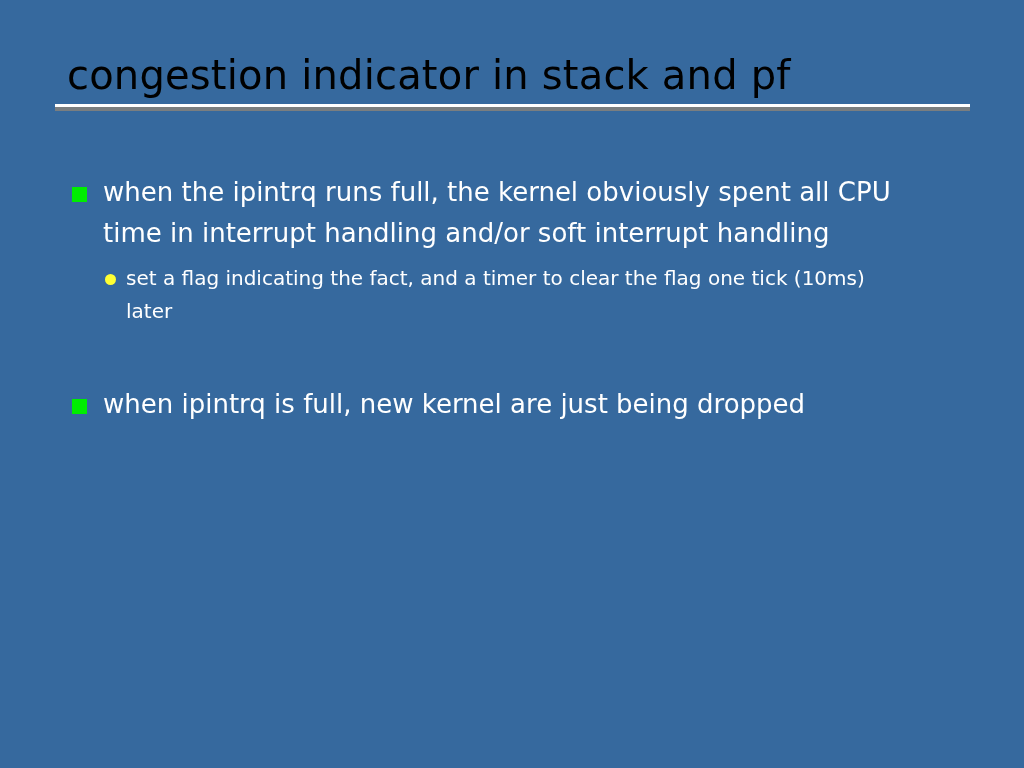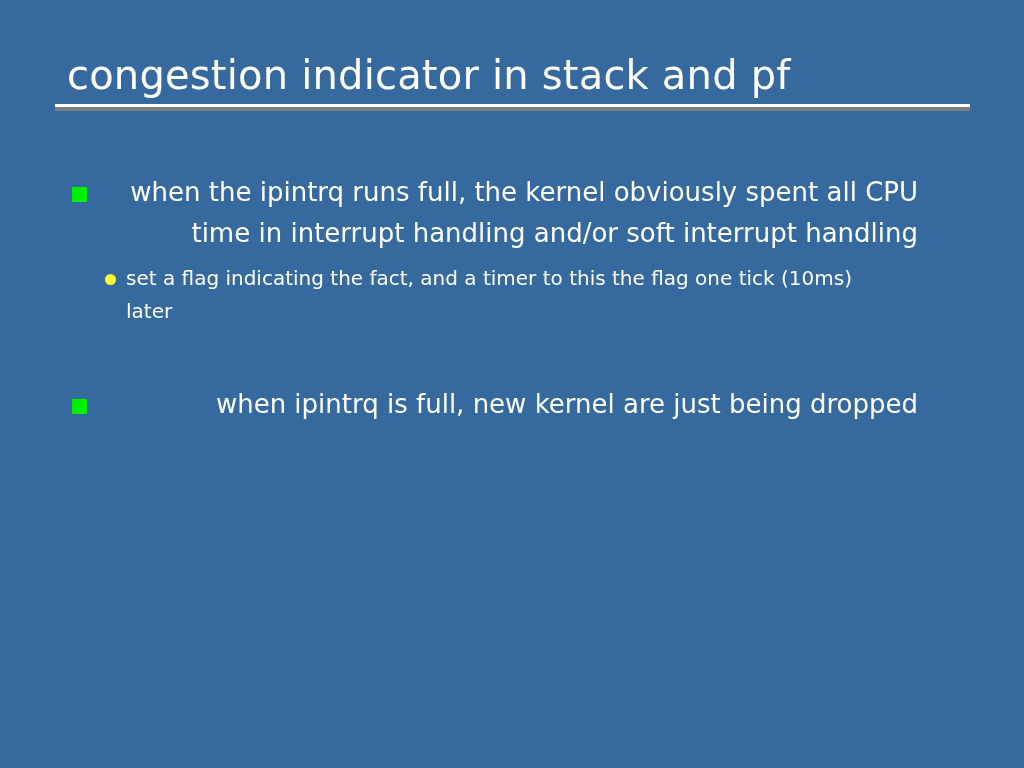--- a/index.html
+++ b/index.html
@@ -25,21 +25,21 @@
     position: absolute;
     left: 55px;
     top: 52px;
     width: 915px;
   }
   .slide-title {
     font-family: "DejaVu Sans", sans-serif;
     font-size: 40px;
     line-height: 46px;
     font-weight: 400;
-    color: #ffffff;
+    color: #000000;
     letter-spacing: 0.2px;
     padding-left: 12px;
     white-space: nowrap;
   }
   .title-rule {
     margin-top: 6px;
     width: 915px;
     height: 7px;
     position: relative;
   }
@@ -81,21 +81,20 @@
     margin-top: 15px;
     margin-right: 16px;
   }
   .l1-text {
     flex: 1 1 auto;
     font-family: "DejaVu Sans", sans-serif;
     font-size: 26px;
     line-height: 41px;
     color: #FFFFFF;
     max-width: 815px;
-    text-align: right;
   }
 
   .l2-list {
     margin-top: 8px;
     margin-left: 33px;
   }
   .l2-item {
     display: flex;
     align-items: flex-start;
     margin-bottom: 2px;
@@ -138,21 +137,21 @@
   <div class="body-block">
 
     <div class="l1-item">
       <span class="l1-marker"></span>
       <span class="l1-text">when the ipintrq runs full, the kernel obviously spent all CPU time in interrupt handling and/or soft interrupt handling</span>
     </div>
 
     <div class="l2-list">
       <div class="l2-item">
         <span class="l2-marker"></span>
-        <span class="l2-text">set a flag indicating the fact, and a timer to this the flag one tick (10ms) later</span>
+        <span class="l2-text">set a flag indicating the fact, and a timer to clear the flag one tick (10ms) later</span>
       </div>
     </div>
 
     <div class="group-gap"></div>
 
     <div class="l1-item">
       <span class="l1-marker"></span>
       <span class="l1-text">when ipintrq is full, new kernel are just being dropped</span>
     </div>
 

